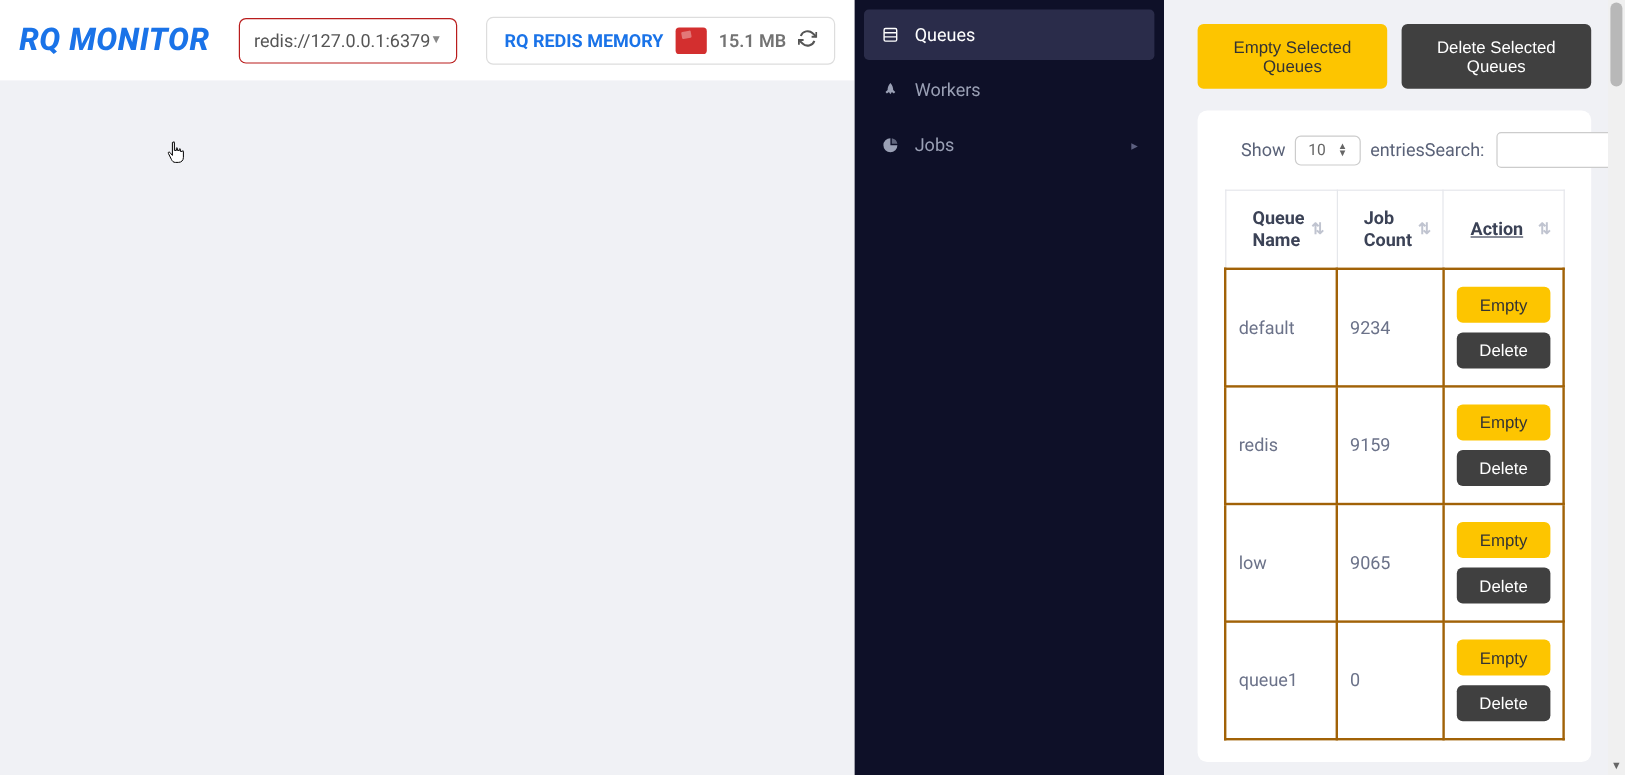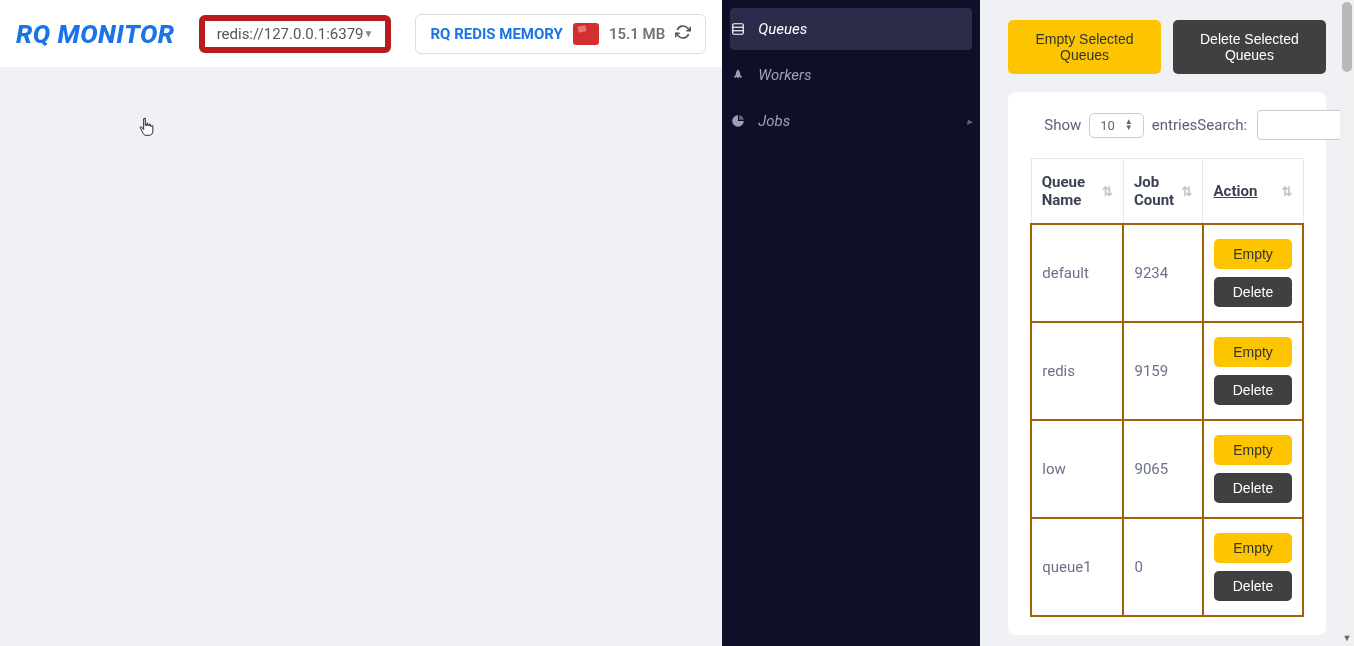--- a/index.html
+++ b/index.html
@@ -34,21 +34,21 @@
       font-size: 26px;
       color: #1a73e8;
       letter-spacing: 0.5px;
       font-style: italic;
       white-space: nowrap;
     }
     .redis-select {
       flex: 1;
       max-width: 740px;
       height: 38px;
-      border: 6px solid #b91c1c;
+      border: 1px solid #b91c1c;
       border-radius: 6px;
       padding: 0 12px;
       display: flex;
       align-items: center;
       justify-content: space-between;
       background: #fff;
       color: #555;
       font-size: 15px;
       cursor: pointer;
     }
@@ -107,27 +107,26 @@
     .sidebar {
       width: 258px;
       background: #0e1028;
       color: #9aa0b5;
       padding: 8px;
       flex-shrink: 0;
     }
     .sidebar-item {
       display: flex;
       align-items: center;
-      padding: 12px 0;
+      padding: 12px 14px;
       border-radius: 4px;
       cursor: pointer;
       font-size: 15px;
       gap: 12px;
       margin-bottom: 4px;
-      font-style: italic;
     }
     .sidebar-item.active {
       background: #2a2c4a;
       color: #fff;
     }
     .sidebar-icon {
       width: 16px;
       height: 16px;
       display: inline-flex;
       align-items: center;
@@ -223,21 +222,21 @@
       height: 30px;
       font-size: 14px;
     }
     table {
       width: calc(100% - 44px);
       margin: 0 22px;
       border-collapse: collapse;
     }
     th {
       text-align: left;
-      padding: 14px 10px;
+      padding: 14px 22px;
       border: 1px solid #e5e7eb;
       font-weight: 700;
       color: #3b4256;
       font-size: 15px;
       position: relative;
     }
     th .sort-icon {
       position: absolute;
       right: 10px;
       top: 50%;

